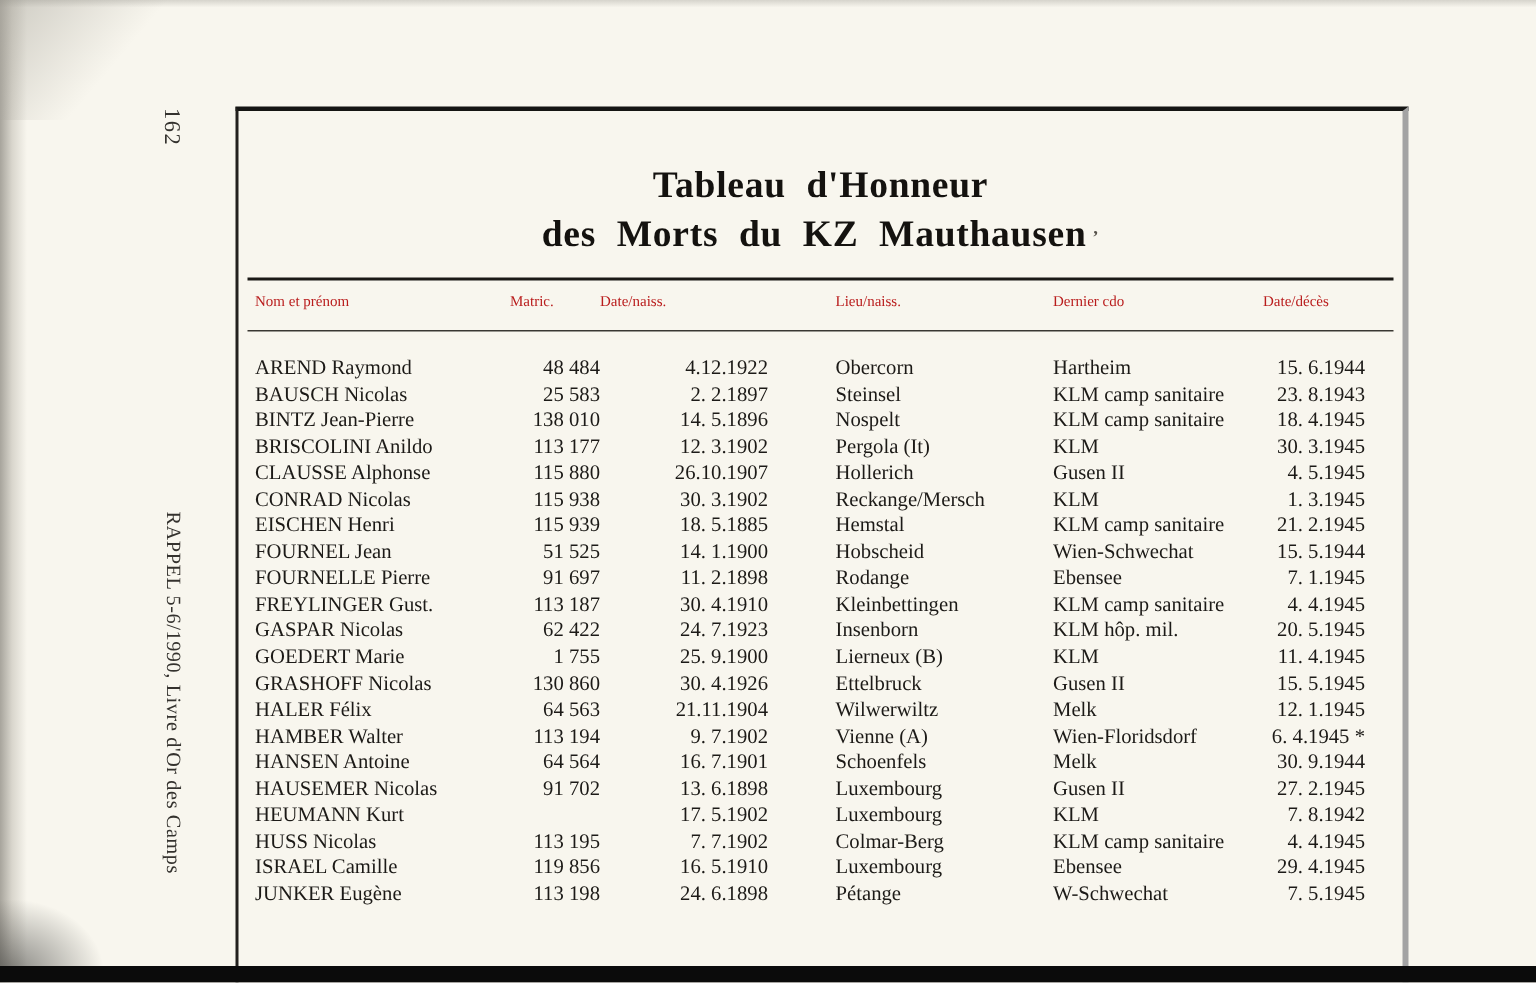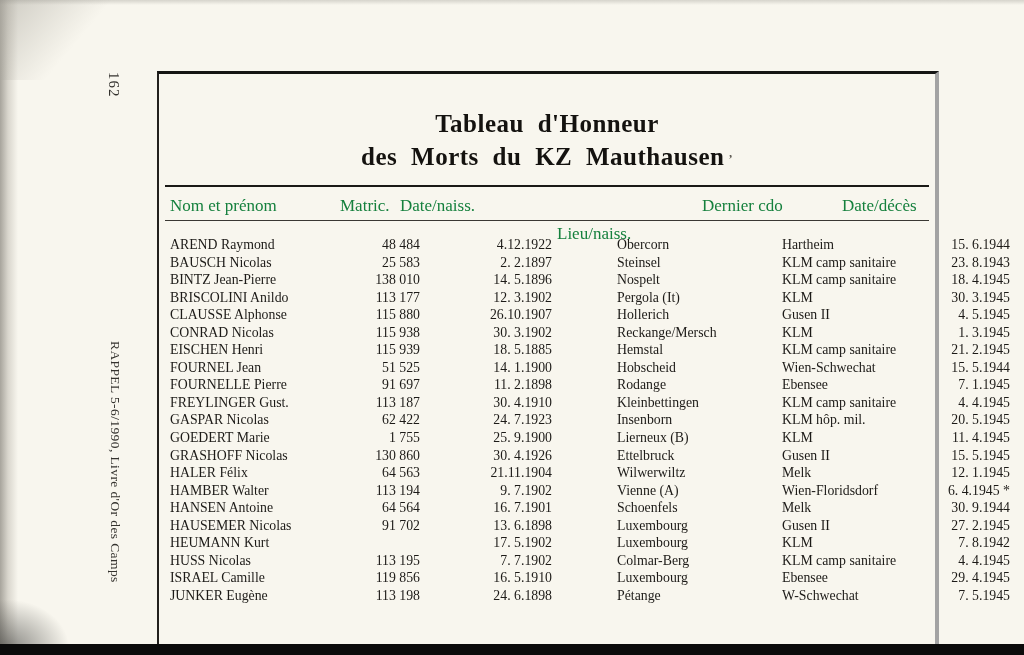--- a/index.html
+++ b/index.html
@@ -36,26 +36,26 @@
     border-right:4px solid #a3a3a3;
     box-sizing:border-box;}
   .title{position:absolute;left:0;right:0;top:33px;text-align:center;
     font-weight:bold;font-size:25px;line-height:33px;letter-spacing:.5px;word-spacing:7px;color:#14120f;}
   .title .mark{font-size:12px;vertical-align:middle;color:#55514a;padding-left:4px;}
   .rule-thick{position:absolute;left:6px;right:6px;top:111px;height:2px;background:#1a1916;}
   .rule-thin{position:absolute;left:6px;right:6px;top:146px;height:1px;background:#3a3833;}
 
   .grid-row{display:grid;grid-template-columns:170px 60px 112px 190px 140px 72px;
     padding-left:11px;box-sizing:border-box;}
-  .thead{position:absolute;left:0;right:0;top:122px;font-size:17px;color:#15803d;}
+  .thead{position:absolute;left:0;right:0;top:122px;font-size:10px;color:#b91c1c;}
   .thead .c1,.thead .c2,.thead .c5{}
-  .thead .c3{padding-left:45px;margin-top:28px;}
+  .thead .c3{padding-left:45px;}
 
   .tbody{position:absolute;left:0;right:0;top:162px;font-size:13.8px;}
-  .trow{height:17.55px;line-height:17.55px;white-space:nowrap;gap:20px;}
+  .trow{height:17.55px;line-height:17.55px;white-space:nowrap;}
   .trow .c{overflow:visible;}
   .trow .c1,.trow .c2{text-align:right;}
   .trow .c3{padding-left:45px;}
   .trow .c5{text-align:right;padding-right:4px;}
 </style>
 </head>
 <body>
 
 <div class="scan">
 

